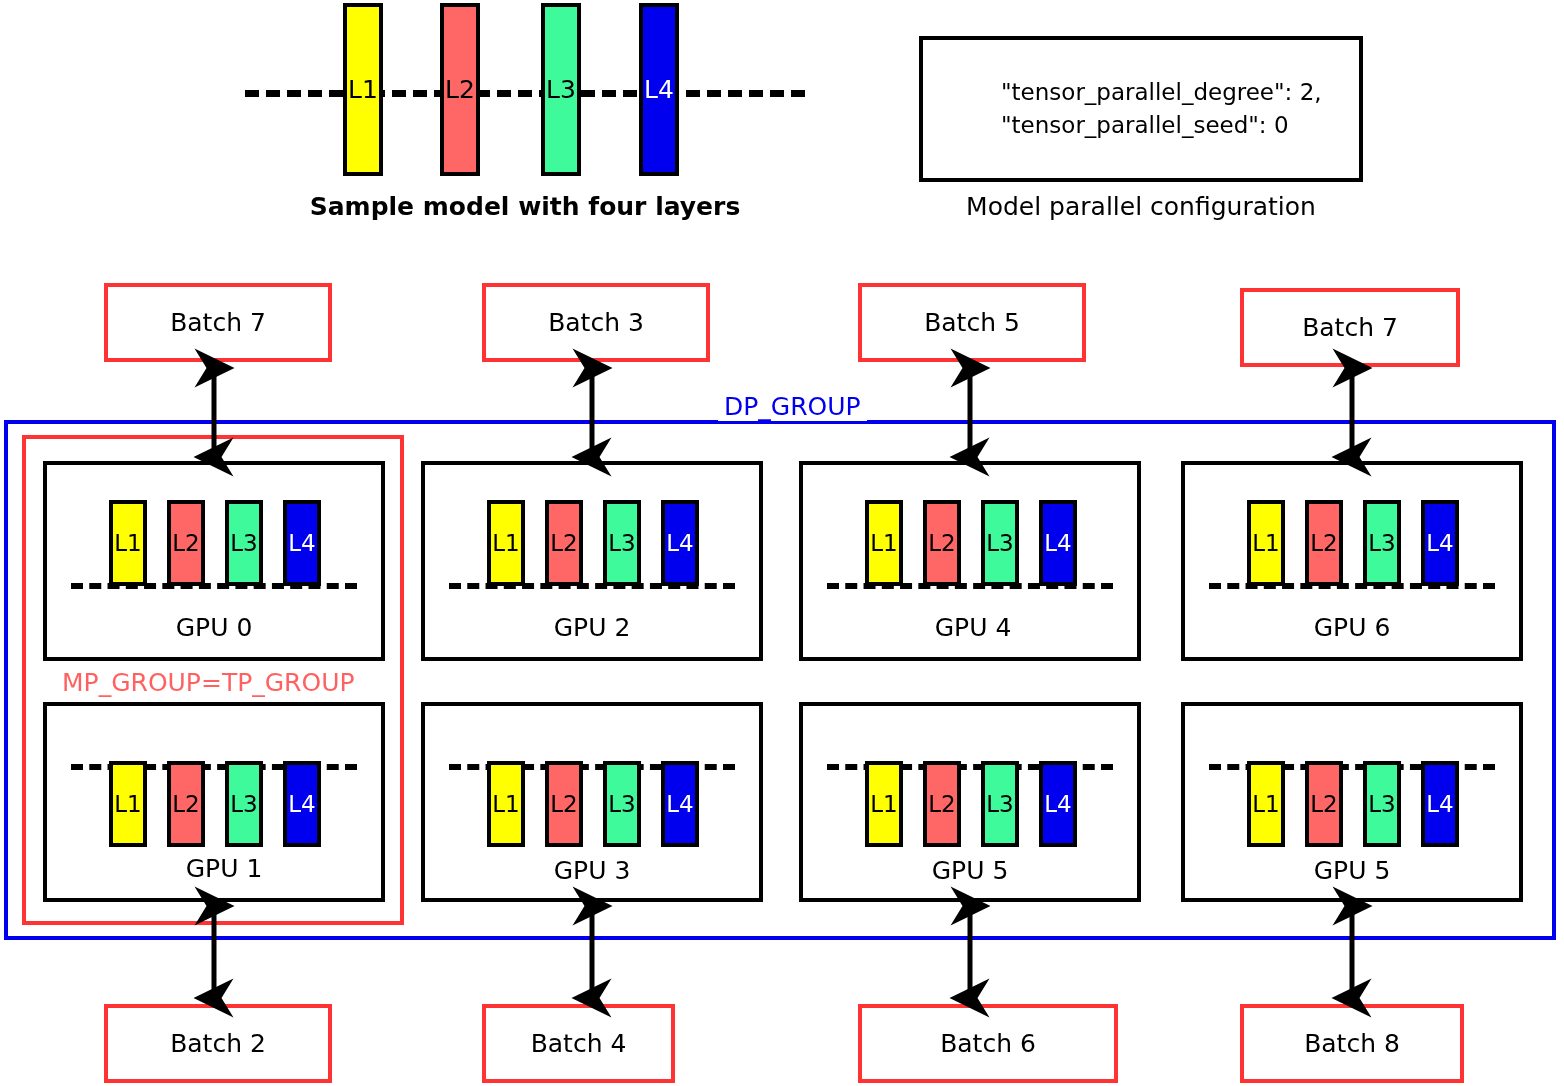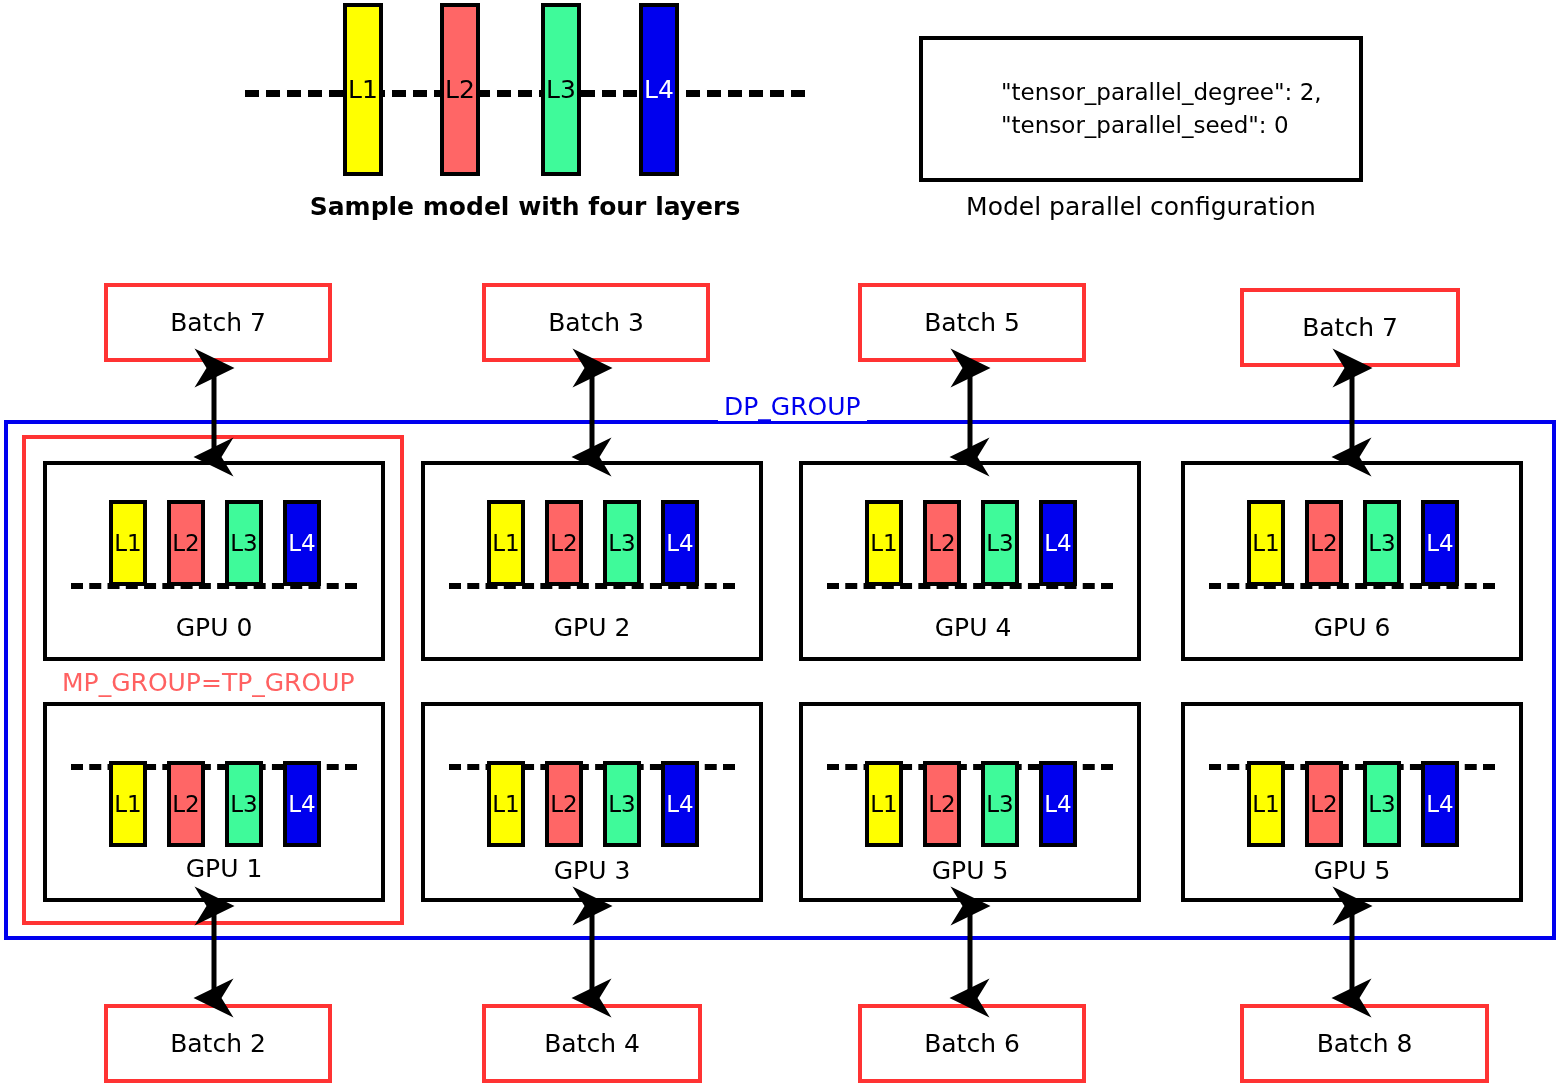--- a/index.html
+++ b/index.html
@@ -165,27 +165,27 @@
   <div class="batch-box" style="left:858px;top:283px;width:228px;height:79px;">
     <span>Batch 5</span>
   </div>
   <div class="batch-box" style="left:1240px;top:288px;width:220px;height:79px;">
     <span>Batch 7</span>
   </div>
 
   <div class="batch-box" style="left:104px;top:1004px;width:228px;height:79px;">
     <span>Batch 2</span>
   </div>
-  <div class="batch-box" style="left:482px;top:1004px;width:220px;height:79px;">
+  <div class="batch-box" style="left:482px;top:1004px;width:193px;height:79px;">
     <span>Batch 4</span>
   </div>
-  <div class="batch-box" style="left:858px;top:1004px;width:228px;height:79px;">
+  <div class="batch-box" style="left:858px;top:1004px;width:260px;height:79px;">
     <span>Batch 6</span>
   </div>
-  <div class="batch-box" style="left:1240px;top:1004px;width:249px;height:79px;">
+  <div class="batch-box" style="left:1240px;top:1004px;width:224px;height:79px;">
     <span>Batch 8</span>
   </div>
 
   <div id="gpu-layer-host">
       <div class="gpu-box" style="left: 43px; top: 461px; width: 342px; height: 200px;">
         <div class="gpu-dash" style="left: 24px; width: 286px; top: 118px;"></div>
         <div class="gpu-layer" style="left: 62px; top: 35px; width: 38px; height: 86px; background: rgb(255, 255, 0); color: rgb(0, 0, 0);">
           <span>L1</span>
         </div>
         <div class="gpu-layer" style="left: 120px; top: 35px; width: 38px; height: 86px; background: rgb(255, 102, 102); color: rgb(0, 0, 0);">

